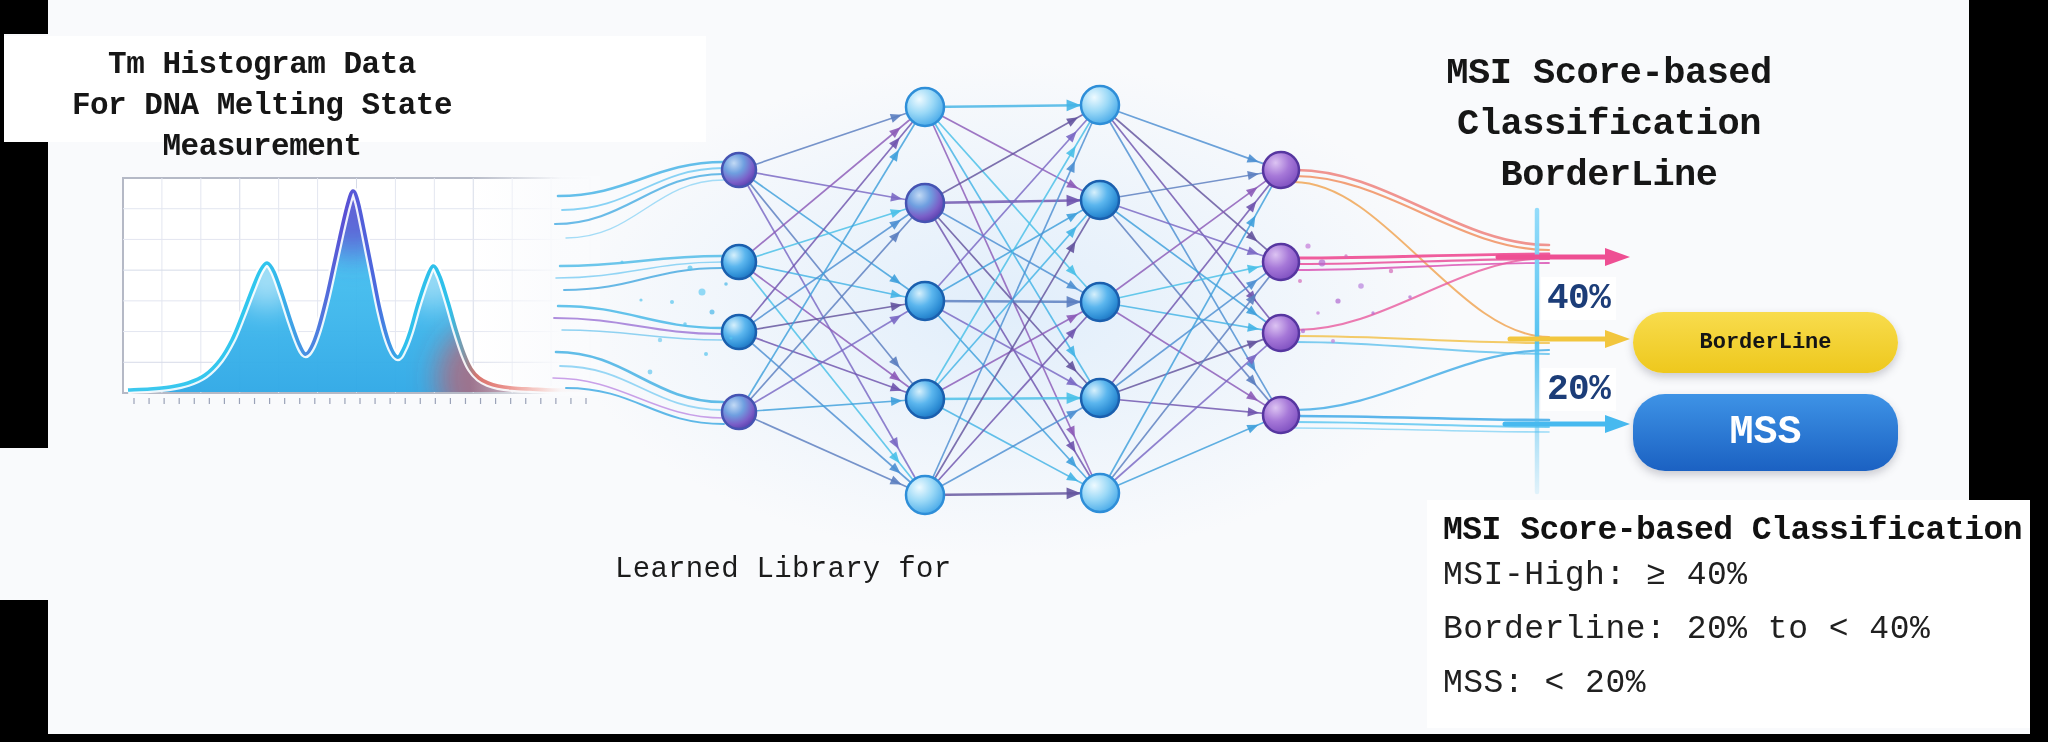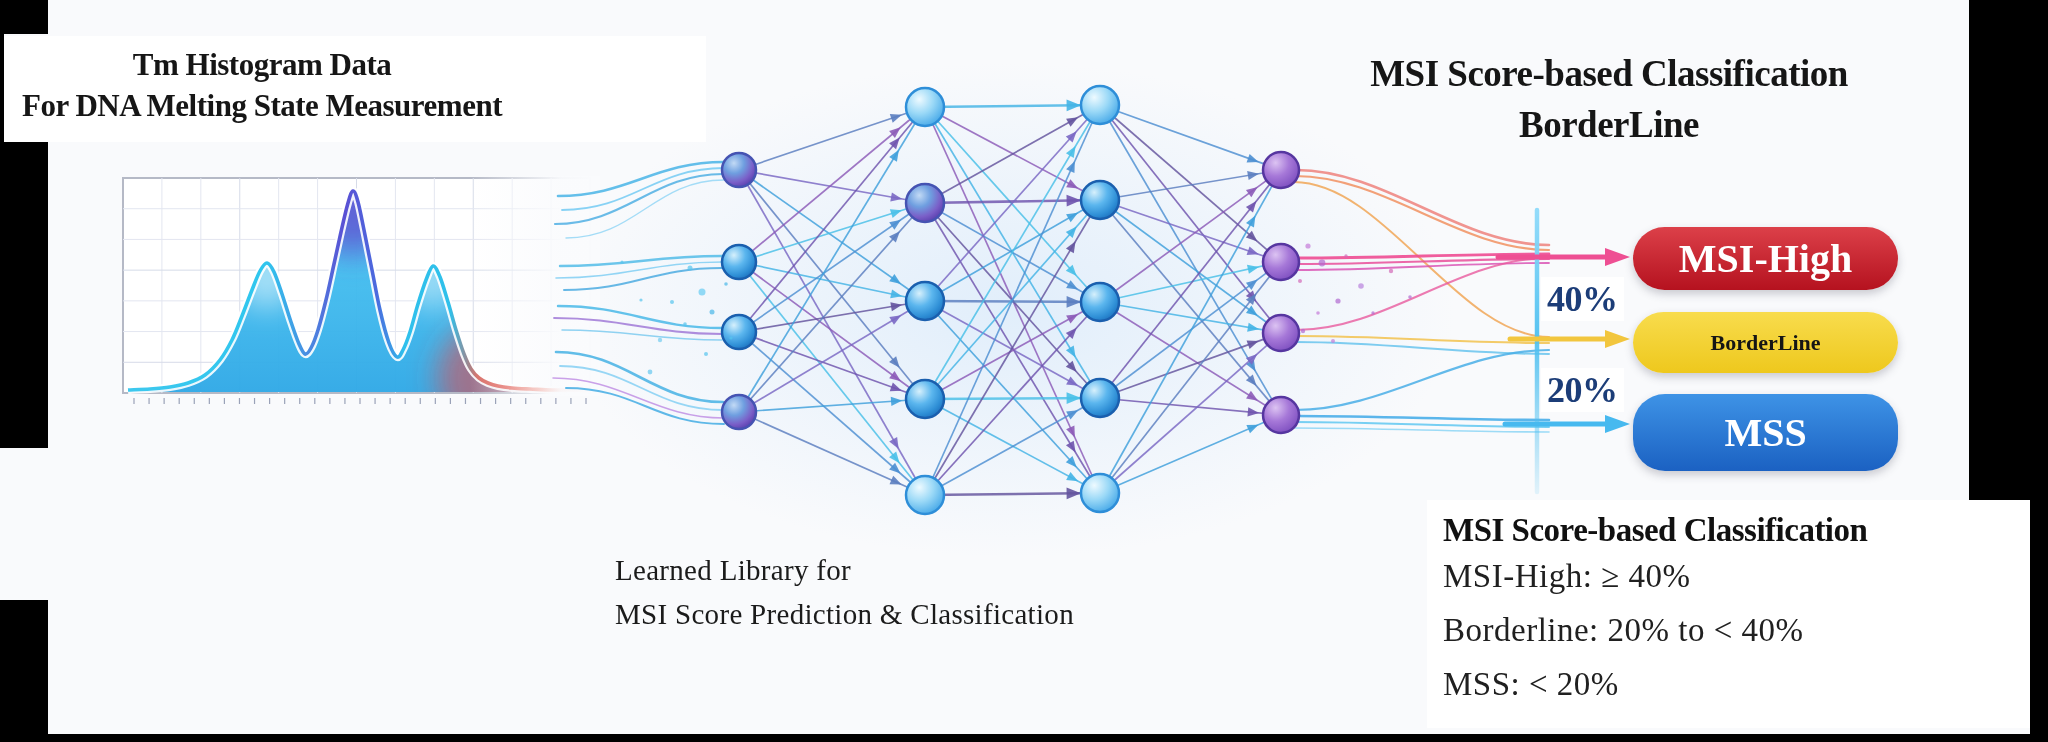--- a/index.html
+++ b/index.html
@@ -1,19 +1,19 @@
 <!DOCTYPE html>
 <html><head>
 <meta charset="utf-8">
 <style>
   html,body{margin:0;padding:0;background:#e8e8e8;}
   .canvas{
     position:relative;width:2048px;height:742px;overflow:hidden;
     background:#f9fafc;
-    font-family:Liberation Serif, serif;
+    font-family:Liberation Mono, monospace;
   }
   .abs{position:absolute;}
   #art{position:absolute;left:0;top:0;z-index:2;}
   .title-band{left:4px;top:36px;width:702px;height:106px;background:#ffffff;z-index:1;}
   .frame{background:#000;z-index:5;}
   .f-a {left:0;top:0;width:48px;height:34px;}
   .f-a2{left:0;top:0;width:4px;height:142px;}
   .f-b {left:0;top:142px;width:48px;height:306px;}
   .f-c {left:0;top:600px;width:48px;height:142px;}
   .f-d {left:0;top:734px;width:2048px;height:8px;}
@@ -406,27 +406,25 @@
     <div>For DNA Melting State Measurement</div>
   </div>
 
   <div class="abs txt right-title">
     <div>MSI Score-based Classification</div>
     <div>BorderLine</div>
   </div>
 
   <div class="abs txt caption">
     <div>Learned Library for</div>
-    <div>MSI Score Prediction &amp; Classification</div>
   </div>
 
   <div class="abs pct pct-40" style="color: rgb(28, 61, 120);">40%</div>
   <div class="abs pct pct-20" style="color: rgb(28, 61, 120);">20%</div>
 
-  <div class="abs pill pill-high" id="pill-0" style="background: linear-gradient(rgb(220, 64, 73), rgb(181, 18, 31)); color: rgb(255, 255, 255);">MSI-High</div>
   <div class="abs pill pill-border" id="pill-1" style="background: linear-gradient(rgb(248, 220, 77), rgb(238, 200, 29)); color: rgb(21, 21, 21);">BorderLine</div>
   <div class="abs pill pill-mss" id="pill-2" style="background: linear-gradient(rgb(62, 147, 230), rgb(27, 97, 194)); color: rgb(255, 255, 255);">MSS</div>
 
   <div class="abs legend">
     <div class="legend-heading">MSI Score-based Classification</div>
     <div class="legend-row">MSI-High: ≥ 40%</div>
     <div class="legend-row">Borderline: 20% to &lt; 40%</div>
     <div class="legend-row">MSS: &lt; 20%</div>
   </div>
 </div>

